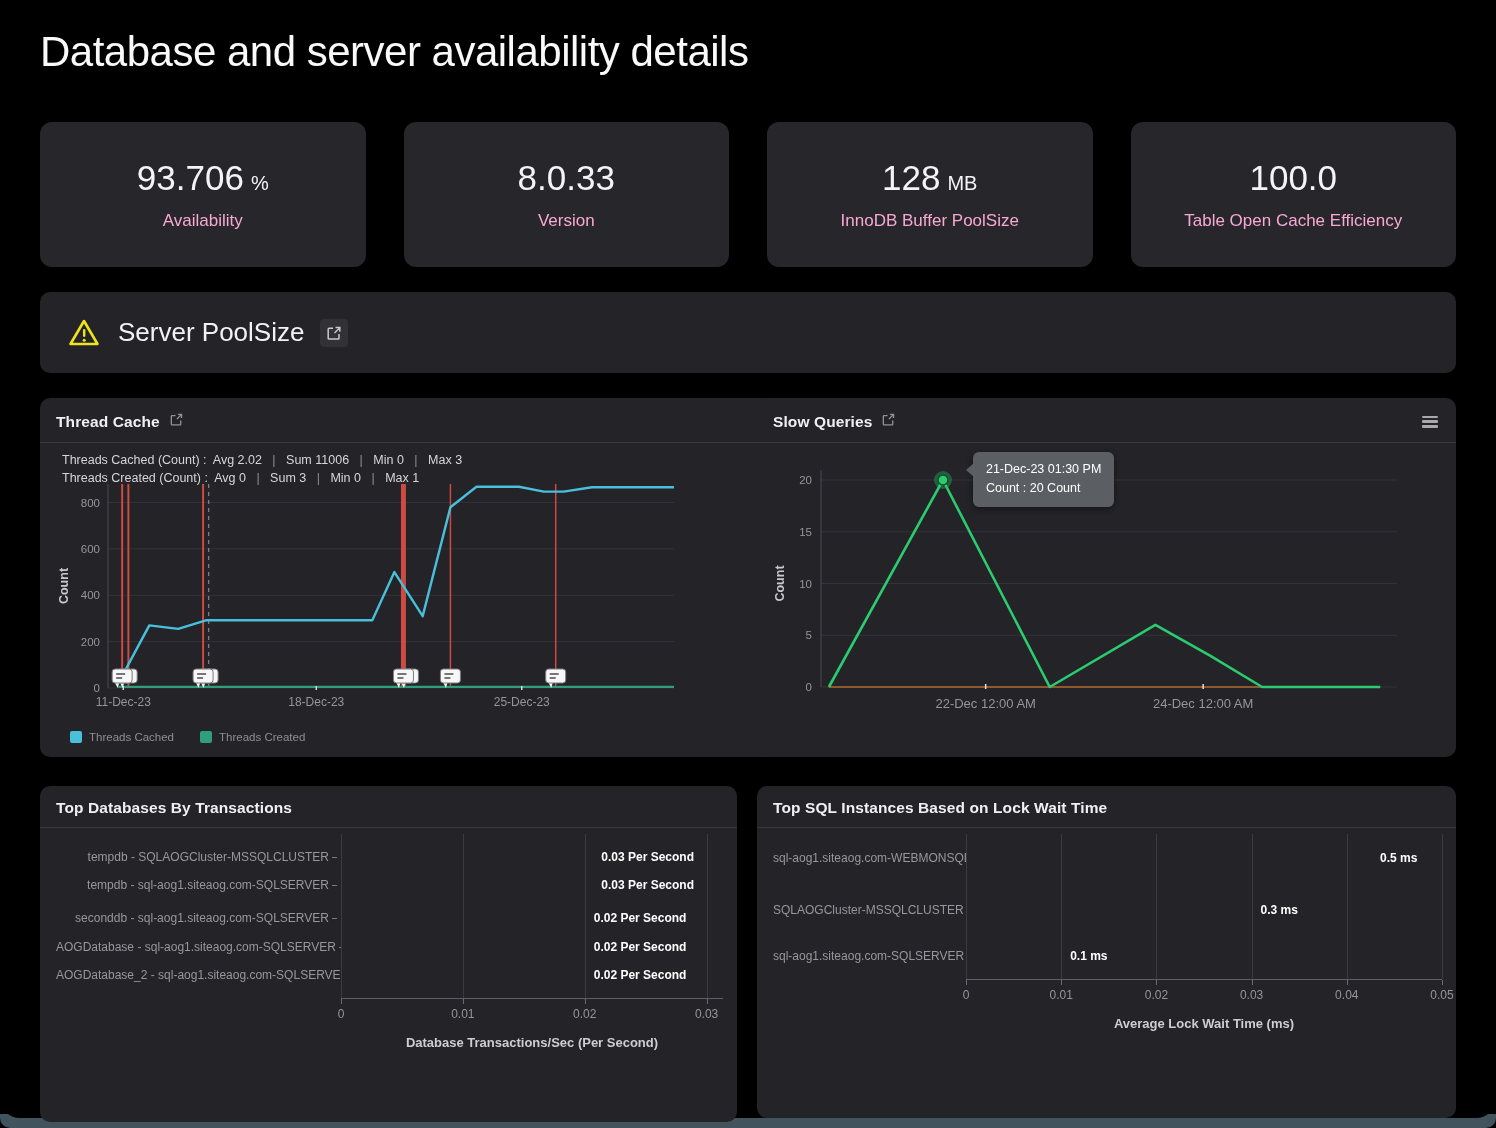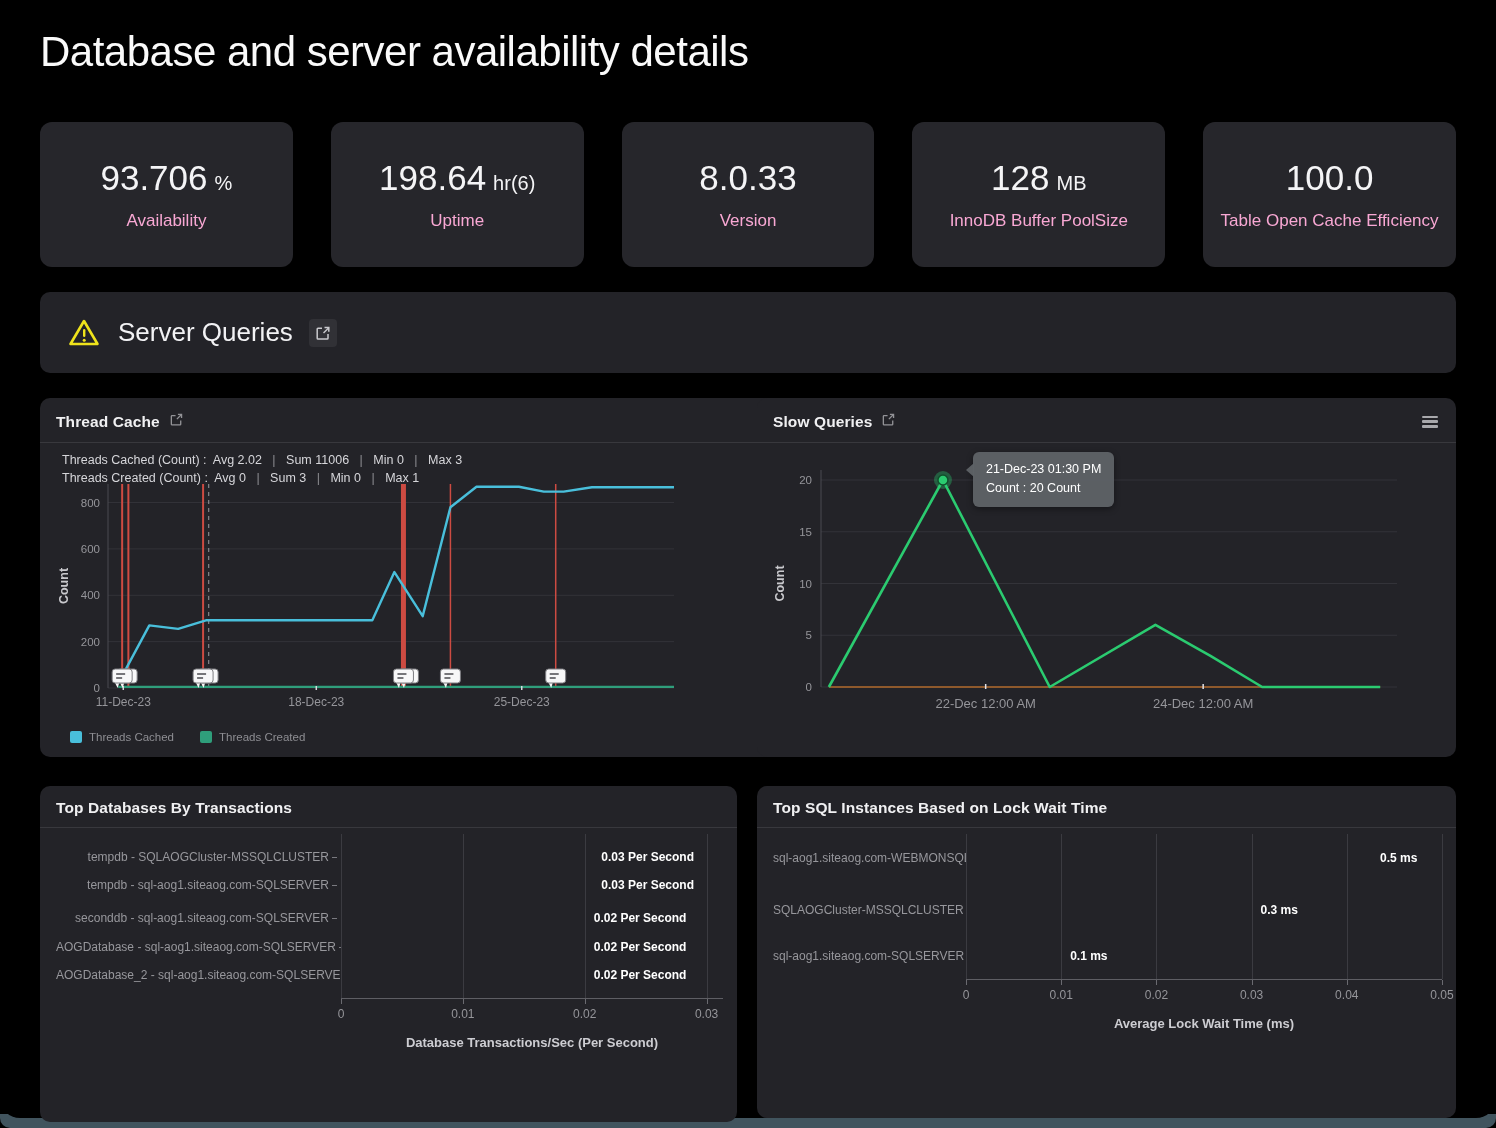--- a/index.html
+++ b/index.html
@@ -84,44 +84,40 @@
 <div class="page">
 
   <div class="page-title">Database and server availability details</div>
 
   <div class="kpi-row" id="kpi-row">
       <div class="kpi-card">
         <div class="kpi-value-line"><span class="kpi-value">93.706</span><span class="kpi-unit">%</span></div>
         <div class="kpi-label">Availability</div>
       </div>
       <div class="kpi-card">
-        <div class="kpi-value-line"><span class="kpi-value">198.64</span><span class="kpi-unit">hr(6)</span></div>
-        <div class="kpi-label">Uptime</div>
-      </div>
-      <div class="kpi-card">
         <div class="kpi-value-line"><span class="kpi-value">8.0.33</span></div>
         <div class="kpi-label">Version</div>
       </div>
       <div class="kpi-card">
         <div class="kpi-value-line"><span class="kpi-value">128</span><span class="kpi-unit">MB</span></div>
         <div class="kpi-label">InnoDB Buffer PoolSize</div>
       </div>
       <div class="kpi-card">
         <div class="kpi-value-line"><span class="kpi-value">100.0</span></div>
         <div class="kpi-label">Table Open Cache Efficiency</div>
       </div>
     </div>
 
   <div class="banner">
     <svg width="32" height="30" viewBox="0 0 32 30">
       <path d="M16 3 L29.5 26 L2.5 26 Z" fill="none" stroke="#efe31c" stroke-width="2.6" stroke-linejoin="round"></path>
       <rect x="15" y="11" width="2.4" height="8" rx="1.2" fill="#efe31c"></rect>
       <circle cx="16.2" cy="22.3" r="1.5" fill="#efe31c"></circle>
     </svg>
-    <span class="banner-title">Server Queries</span>
+    <span class="banner-title">Server PoolSize</span>
     <span class="banner-link">
       <svg width="16" height="16" viewBox="0 0 16 16">
         <path d="M13 9 V13.2 Q13 14 12.2 14 H3 Q2.2 14 2.2 13.2 V4 Q2.2 3.2 3 3.2 H7" fill="none" stroke="#c9c9cd" stroke-width="1.5"></path>
         <path d="M9.5 2.5 H13.8 V6.8" fill="none" stroke="#c9c9cd" stroke-width="1.5"></path>
         <path d="M13.5 3 L8.5 8" stroke="#c9c9cd" stroke-width="1.5"></path>
       </svg>
     </span>
   </div>
 
   <div class="panel" id="panel-thread-cache">

